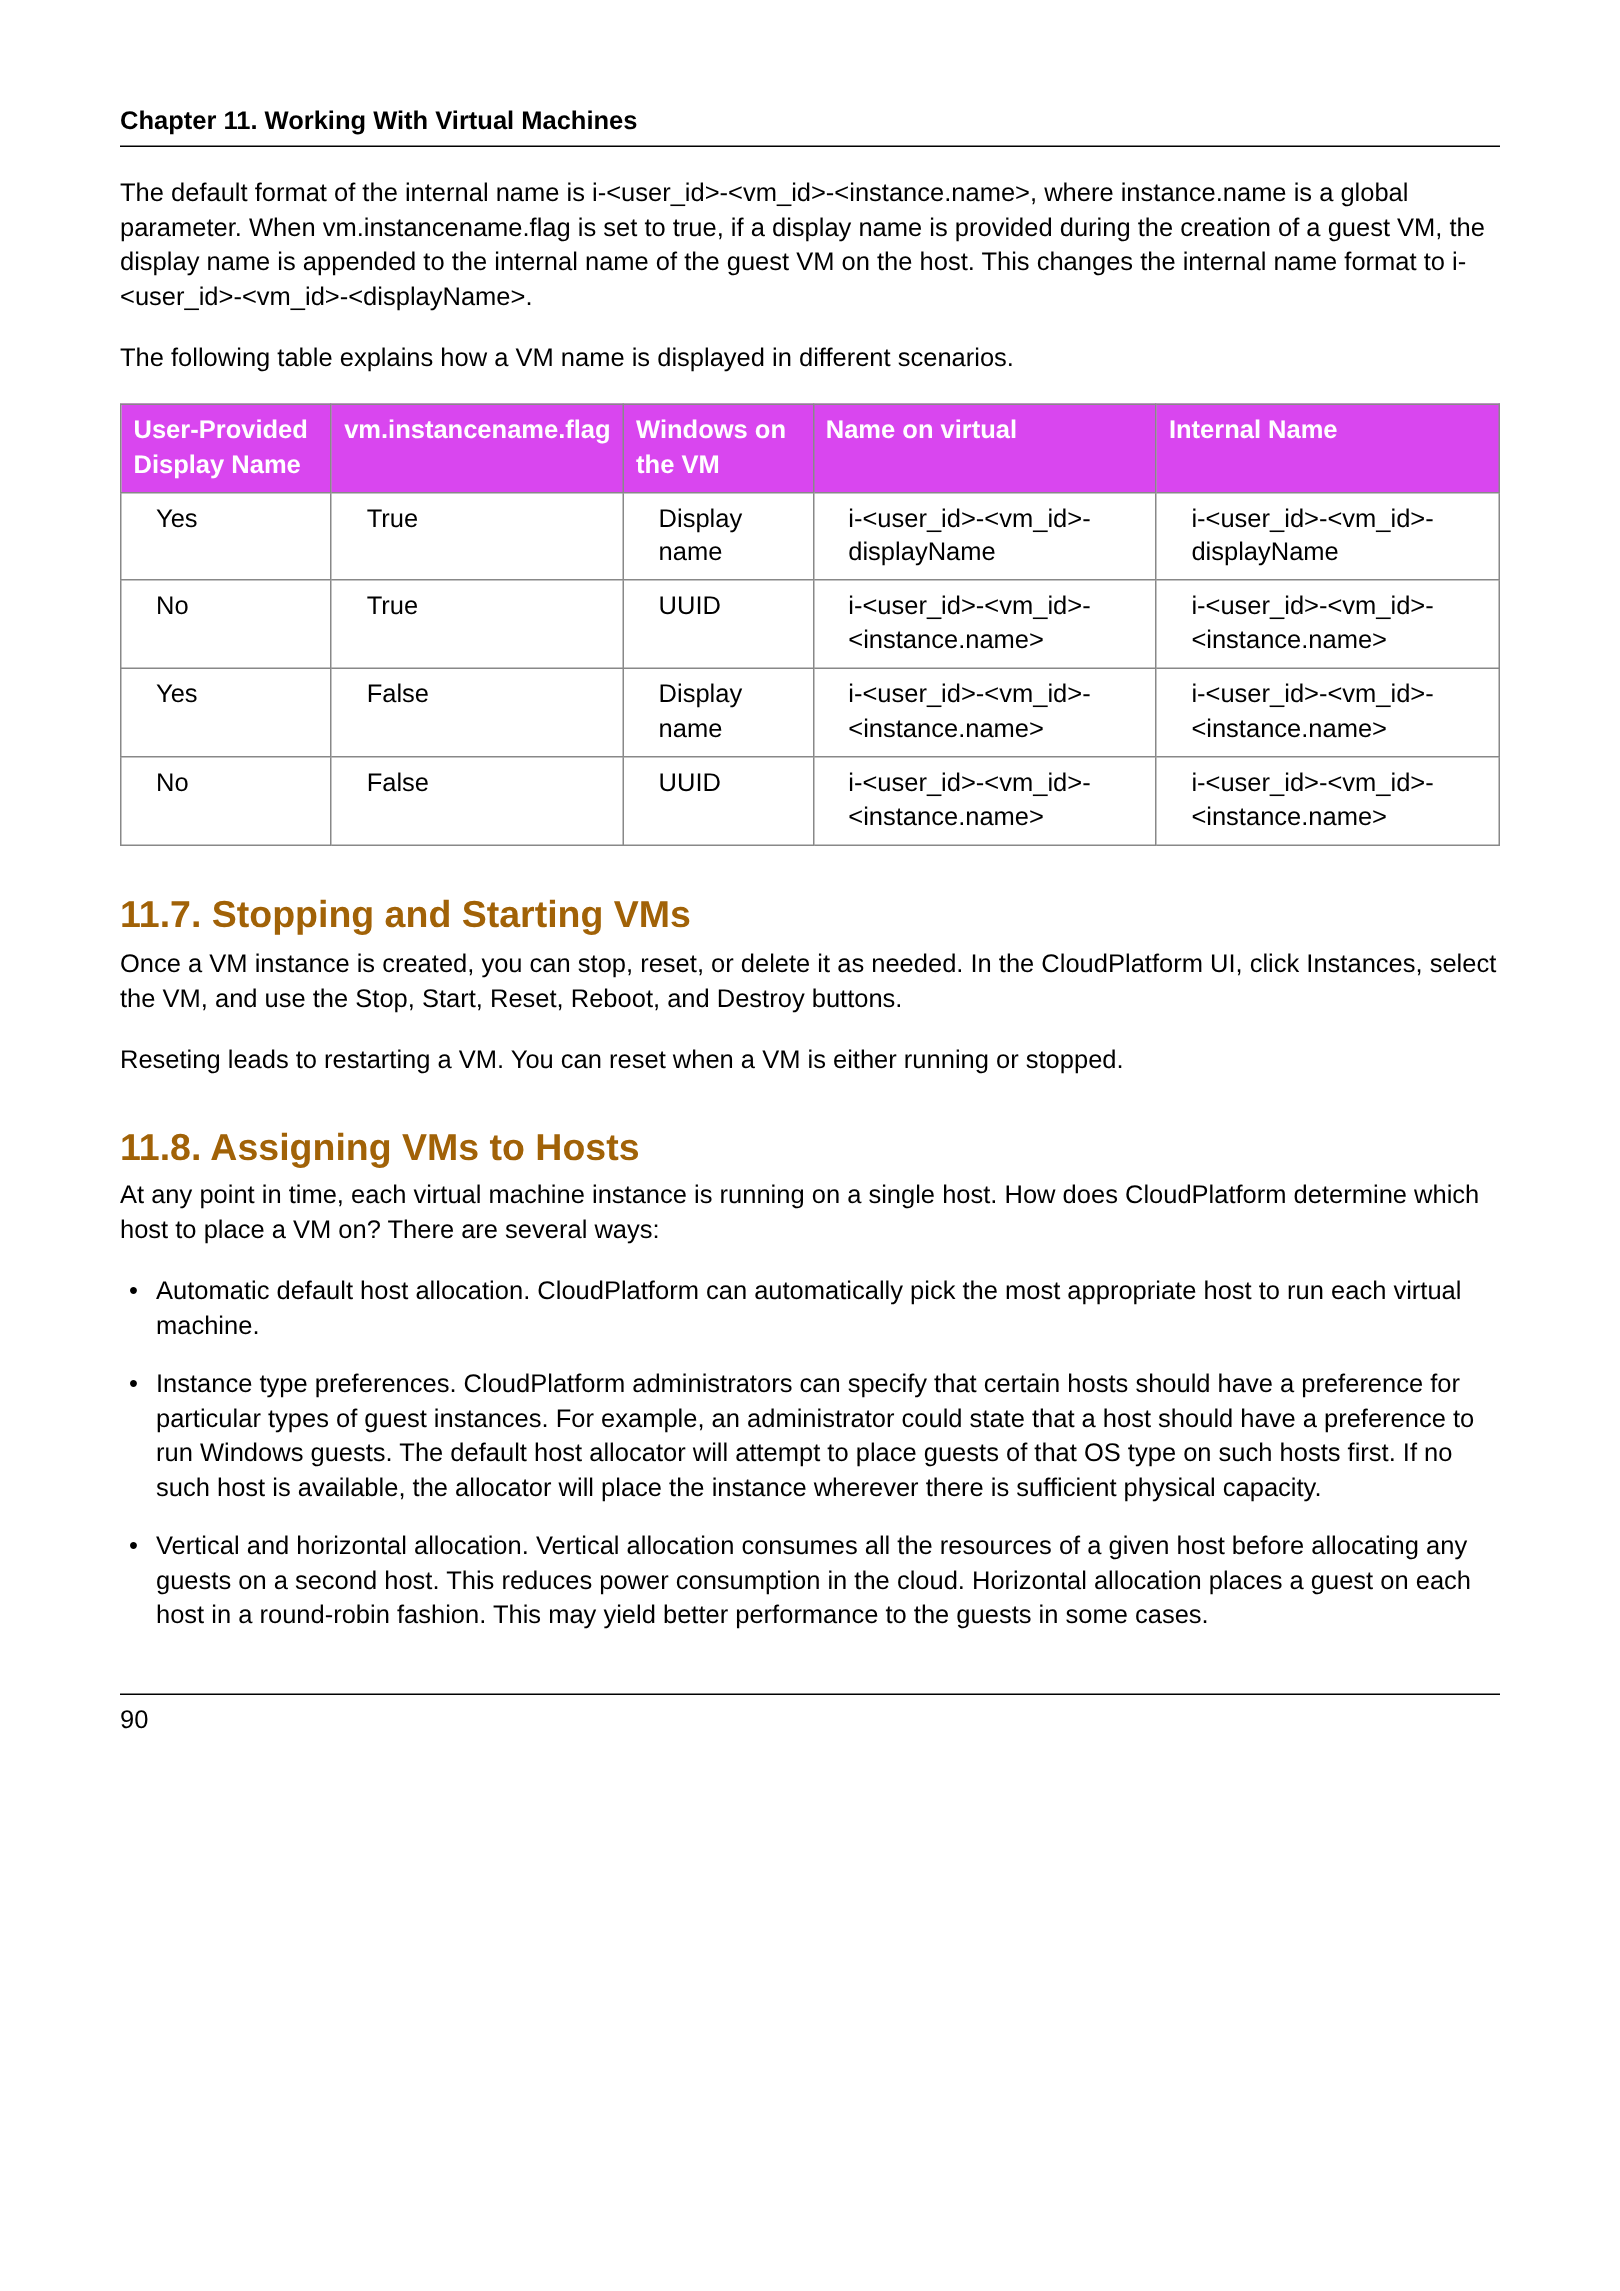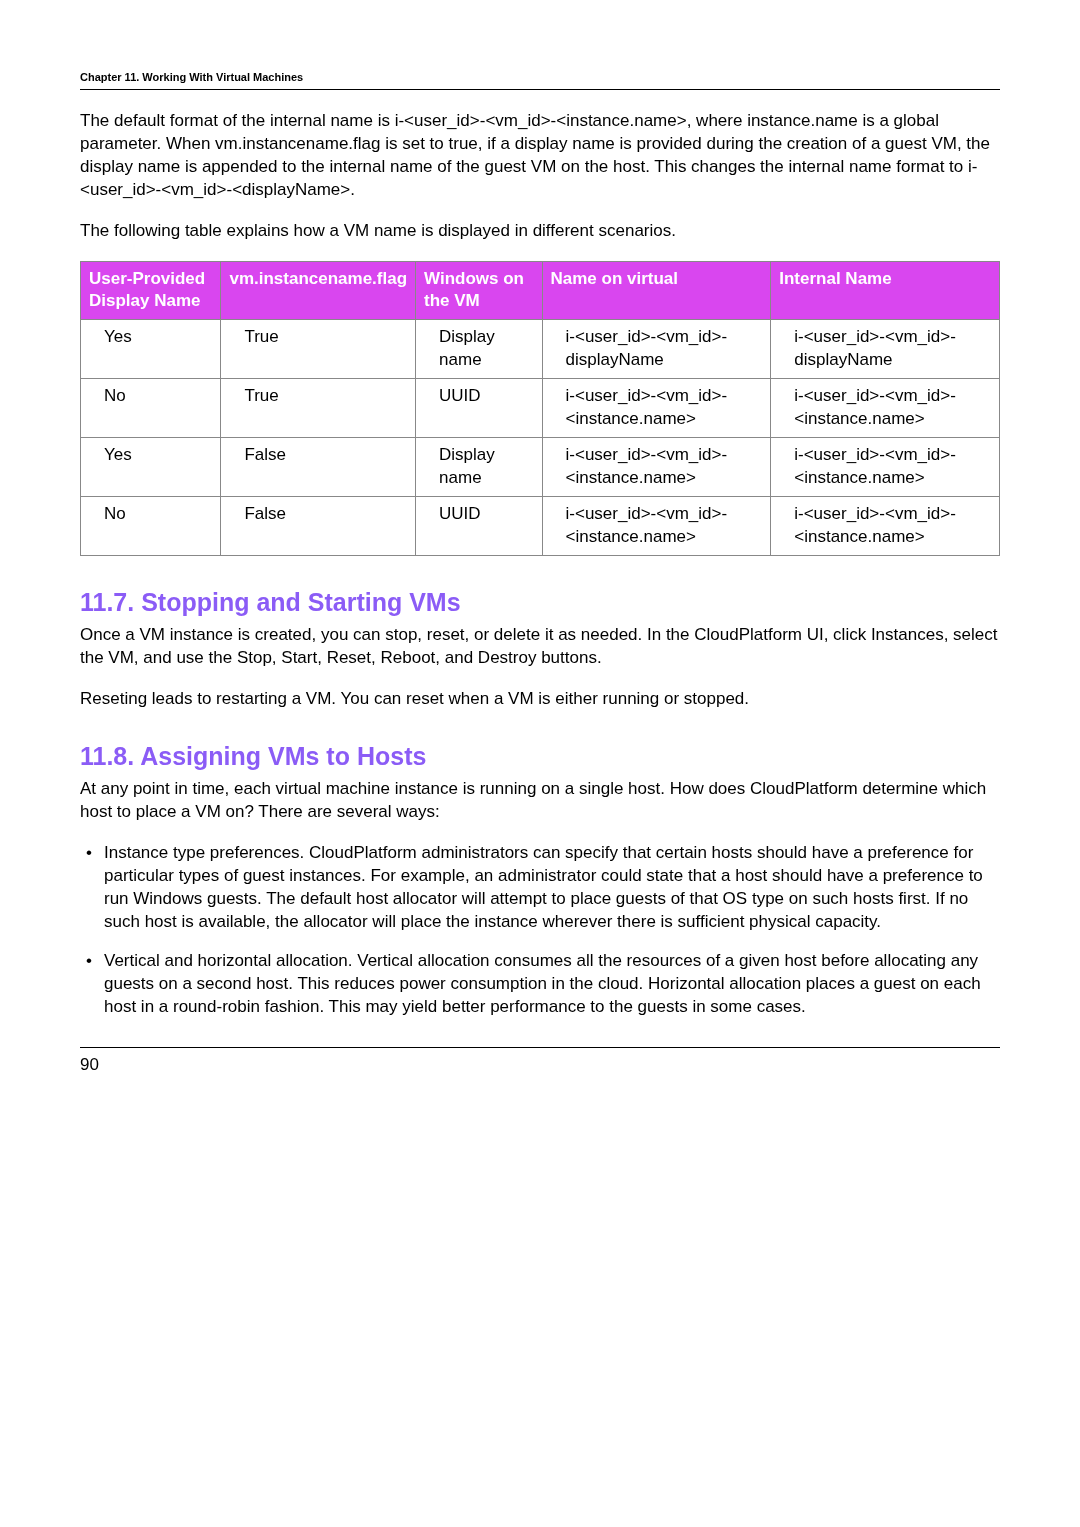--- a/index.html
+++ b/index.html
@@ -6,21 +6,21 @@
     font-family: "Liberation Sans", Arial, Helvetica, sans-serif;
     font-size: 17px;
     color: #000;
     background: #fff;
     margin: 0;
     padding: 70px 80px 40px 80px;
     line-height: 1.35;
   }
   .chapter-header {
     font-weight: bold;
-    font-size: 11px;
+    font-size: 17px;
     padding-bottom: 4px;
     border-bottom: 1px solid #000;
     margin-bottom: 20px;
   }
   p {
     margin: 0 0 18px 0;
   }
   table.data {
     border-collapse: collapse;
     width: 100%;
@@ -38,21 +38,21 @@
     vertical-align: top;
     font-size: 17px;
   }
   table.data td {
     border: 1px solid #888;
     padding: 6px 23px;
     vertical-align: top;
     font-size: 17px;
   }
   h2.section-title {
-    color: #8b5cf6;
+    color: #a16207;
     font-size: 25px;
     font-weight: bold;
     margin: 30px 0 4px 0;
   }
   ul.bullets {
     list-style: none;
     padding: 0;
     margin: 0 0 18px 0;
   }
   ul.bullets li {
@@ -61,21 +61,21 @@
     margin-bottom: 16px;
   }
   ul.bullets li::before {
     content: "•";
     position: absolute;
     left: 6px;
     top: 0;
   }
   .footer {
     border-top: 1px solid #000;
-    margin-top: 28px;
+    margin-top: 40px;
     padding-top: 6px;
     font-size: 17px;
   }
 </style>
 </head>
 <body>
 
 <div class="chapter-header">Chapter 11. Working With Virtual Machines</div>
 
 <p>The default format of the internal name is i-&lt;user_id&gt;-&lt;vm_id&gt;-&lt;instance.name&gt;, where instance.name is a global parameter. When vm.instancename.flag is set to true, if a display name is provided during the creation of a guest VM, the display name is appended to the internal name of the guest VM on the host. This changes the internal name format to i-&lt;user_id&gt;-&lt;vm_id&gt;-&lt;displayName&gt;.</p>
@@ -124,19 +124,20 @@
 </table>
 
 <h2 class="section-title">11.7. Stopping and Starting VMs</h2>
 <p>Once a VM instance is created, you can stop, reset, or delete it as needed. In the CloudPlatform UI, click Instances, select the VM, and use the Stop, Start, Reset, Reboot, and Destroy buttons.</p>
 <p>Reseting leads to restarting a VM. You can reset when a VM is either running or stopped.</p>
 
 <h2 class="section-title">11.8. Assigning VMs to Hosts</h2>
 <p>At any point in time, each virtual machine instance is running on a single host. How does CloudPlatform determine which host to place a VM on? There are several ways:</p>
 
 <ul class="bullets">
+  <li>Automatic default host allocation. CloudPlatform can automatically pick the most appropriate host to run each virtual machine.</li>
   <li>Instance type preferences. CloudPlatform administrators can specify that certain hosts should have a preference for particular types of guest instances. For example, an administrator could state that a host should have a preference to run Windows guests. The default host allocator will attempt to place guests of that OS type on such hosts first. If no such host is available, the allocator will place the instance wherever there is sufficient physical capacity.</li>
   <li>Vertical and horizontal allocation. Vertical allocation consumes all the resources of a given host before allocating any guests on a second host. This reduces power consumption in the cloud. Horizontal allocation places a guest on each host in a round-robin fashion. This may yield better performance to the guests in some cases.</li>
 </ul>
 
 <div class="footer">
   <span>90</span>
 </div>
 
 </body></html>

